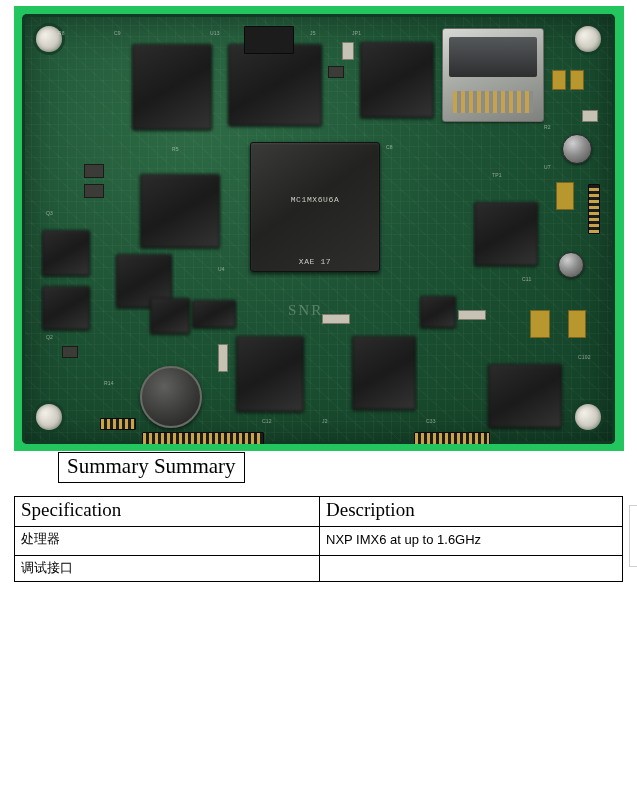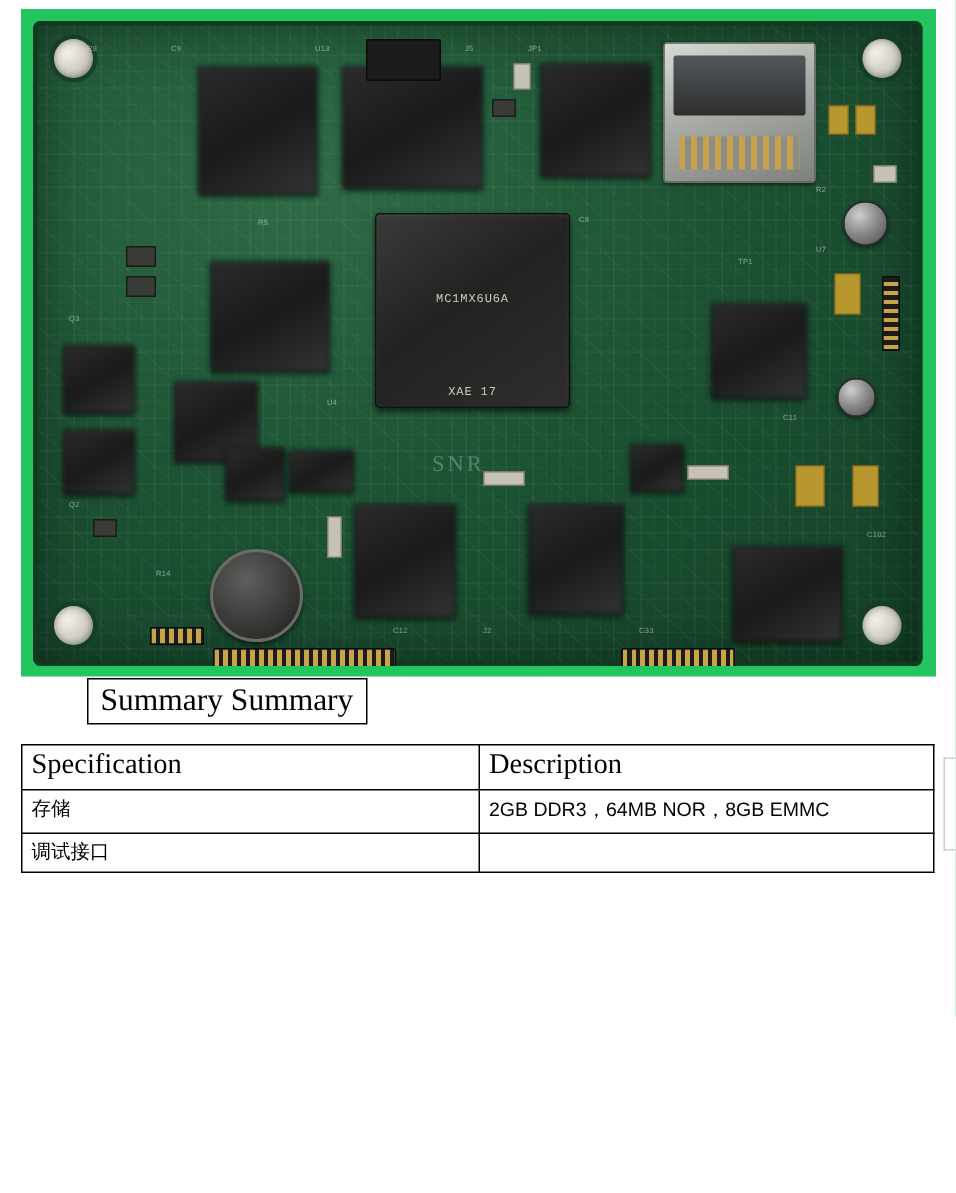--- a/index.html
+++ b/index.html
@@ -318,23 +318,23 @@
     <col class="col-desc">
   </colgroup>
   <thead>
     <tr>
       <th>Specification</th>
       <th>Description</th>
     </tr>
   </thead>
   <tbody>
     <tr>
-      <td class="spec-cell">存储</td>
+      <td class="spec-cell">处理器</td>
       <td class="desc-cell">
-        <span class="line">2GB DDR3，64MB NOR，8GB EMMC</span>
+        <span class="line">NXP IMX6 at up to 1.6GHz</span>
       </td>
     </tr>
     <tr>
       <td class="spec-cell">调试接口</td>
       <td class="desc-cell">
         
       </td>
     </tr>
   </tbody>
 </table>

